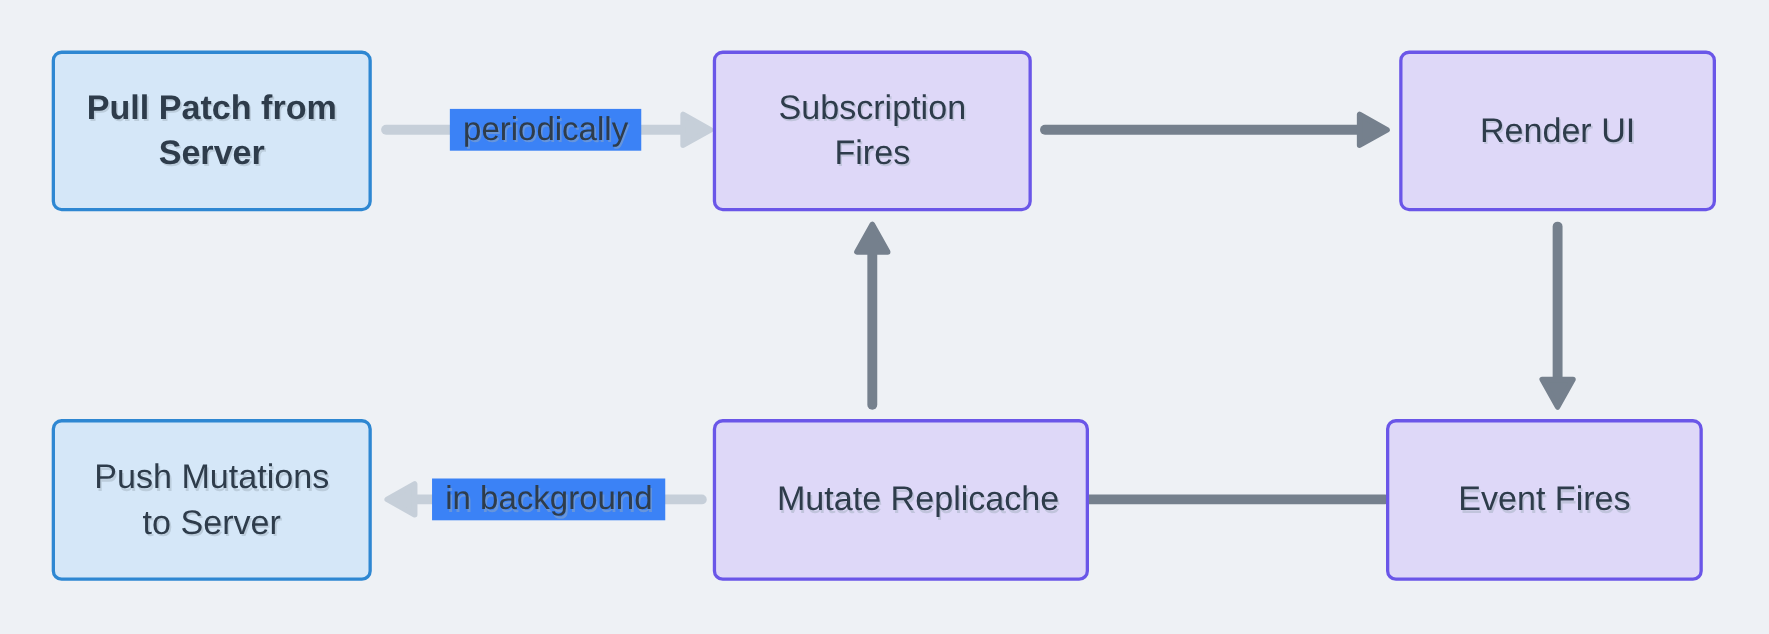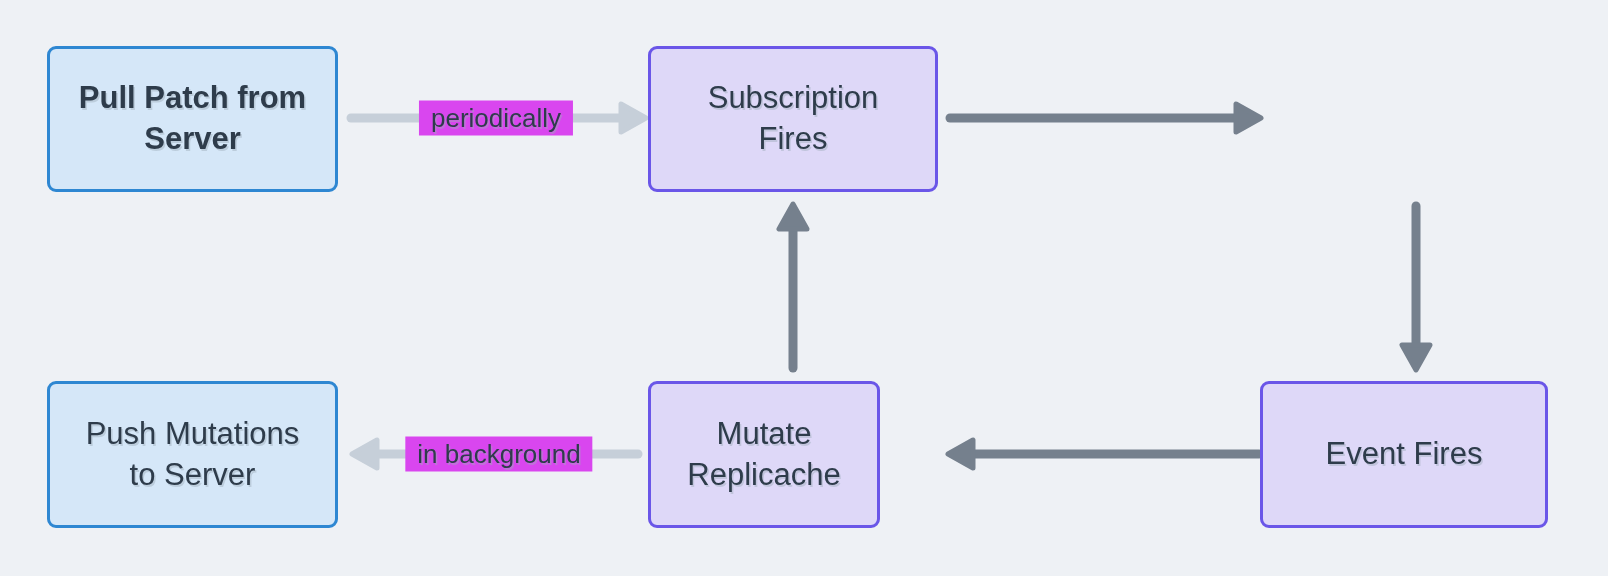--- a/index.html
+++ b/index.html
@@ -39,33 +39,33 @@
     background: #d5e7f8;
     border: 3.5px solid #2e87d2;
   }
   .node.purple {
     background: #ded8f8;
     border: 3.5px solid #6a56e8;
   }
   .edge-label {
     position: absolute;
     transform: translate(-50%, -50%);
-    background: #d946ef;
+    background: #3b82f6;
     padding: 2px 12px;
-    font-size: 26px;
+    font-size: 30px;
     color: #2e3c4b;
     text-shadow: 1.5px 2px 0 rgba(158, 172, 186, 0.45);
     white-space: nowrap;
   }
   
   .n-pull   { left: 47px;   top: 46px;  width: 291px; height: 146px; font-weight: bold; }
   .n-sub    { left: 648px;  top: 46px;  width: 290px; height: 146px; }
   .n-render { left: 1272px; top: 46px;  width: 288px; height: 146px; }
   .n-push   { left: 47px;   top: 381px; width: 291px; height: 147px; }
-  .n-mutate { left: 648px;  top: 381px; width: 232px; height: 147px; }
+  .n-mutate { left: 648px;  top: 381px; width: 342px; height: 147px; justify-content: flex-end; }
   .n-event  { left: 1260px; top: 381px; width: 288px; height: 147px; }
   .l-periodically { left: 496px; top: 118px; }
   .l-background   { left: 499px; top: 454px; text-align: right; }
 </style>
 </head>
 <body>
 
 <div class="canvas">
 
   <svg class="edges-svg" viewBox="0 0 1608 576" xmlns="http://www.w3.org/2000/svg">
@@ -102,20 +102,23 @@
   </svg>
 
   <div class="node blue n-pull">
     <span>Pull Patch from Server</span>
   </div>
 
   <div class="node purple n-sub">
     <span>Subscription Fires</span>
   </div>
 
+  <div class="node purple n-render">
+    <span>Render UI</span>
+  </div>
 
   <div class="node blue n-push">
     <span>Push Mutations to Server</span>
   </div>
 
   <div class="node purple n-mutate">
     <span>Mutate Replicache</span>
   </div>
 
   <div class="node purple n-event">

